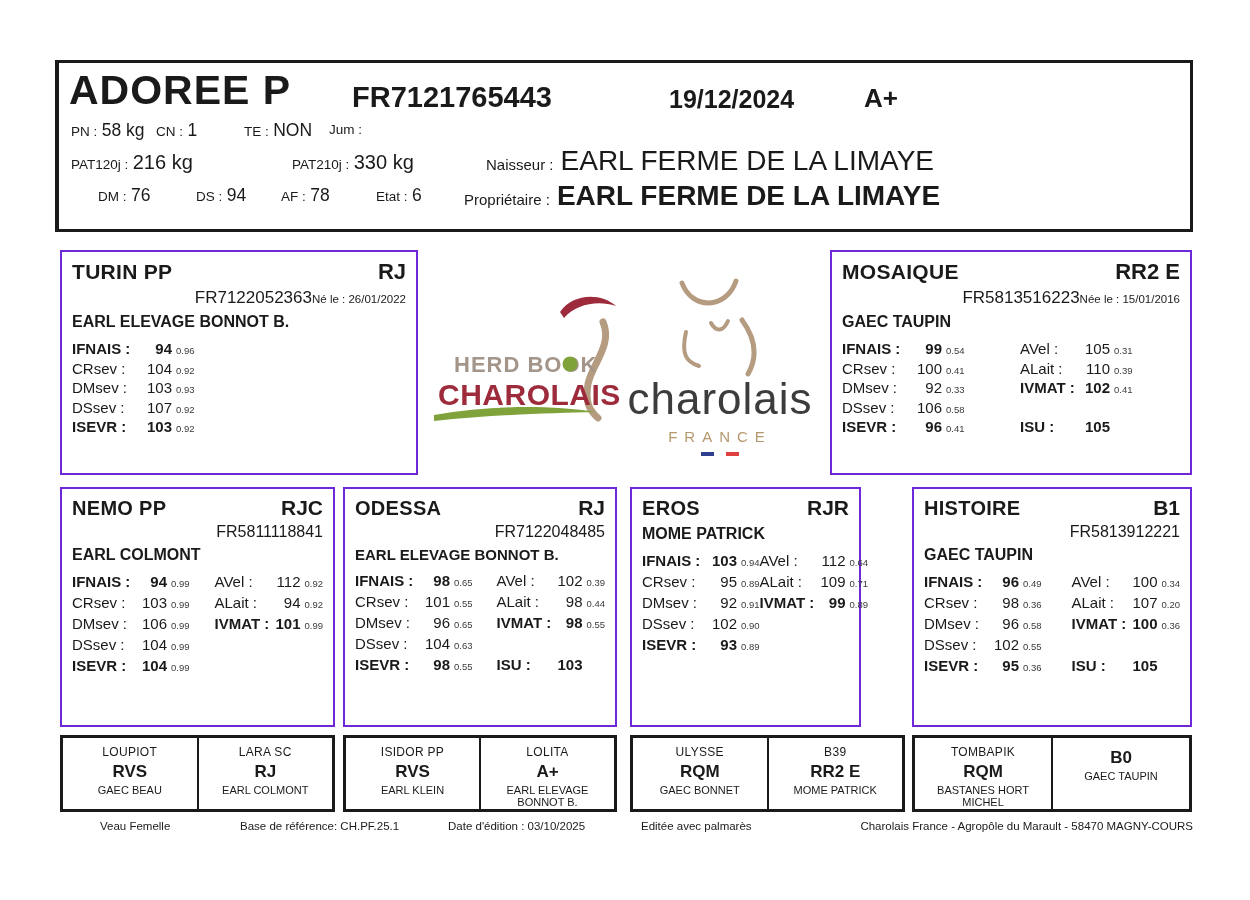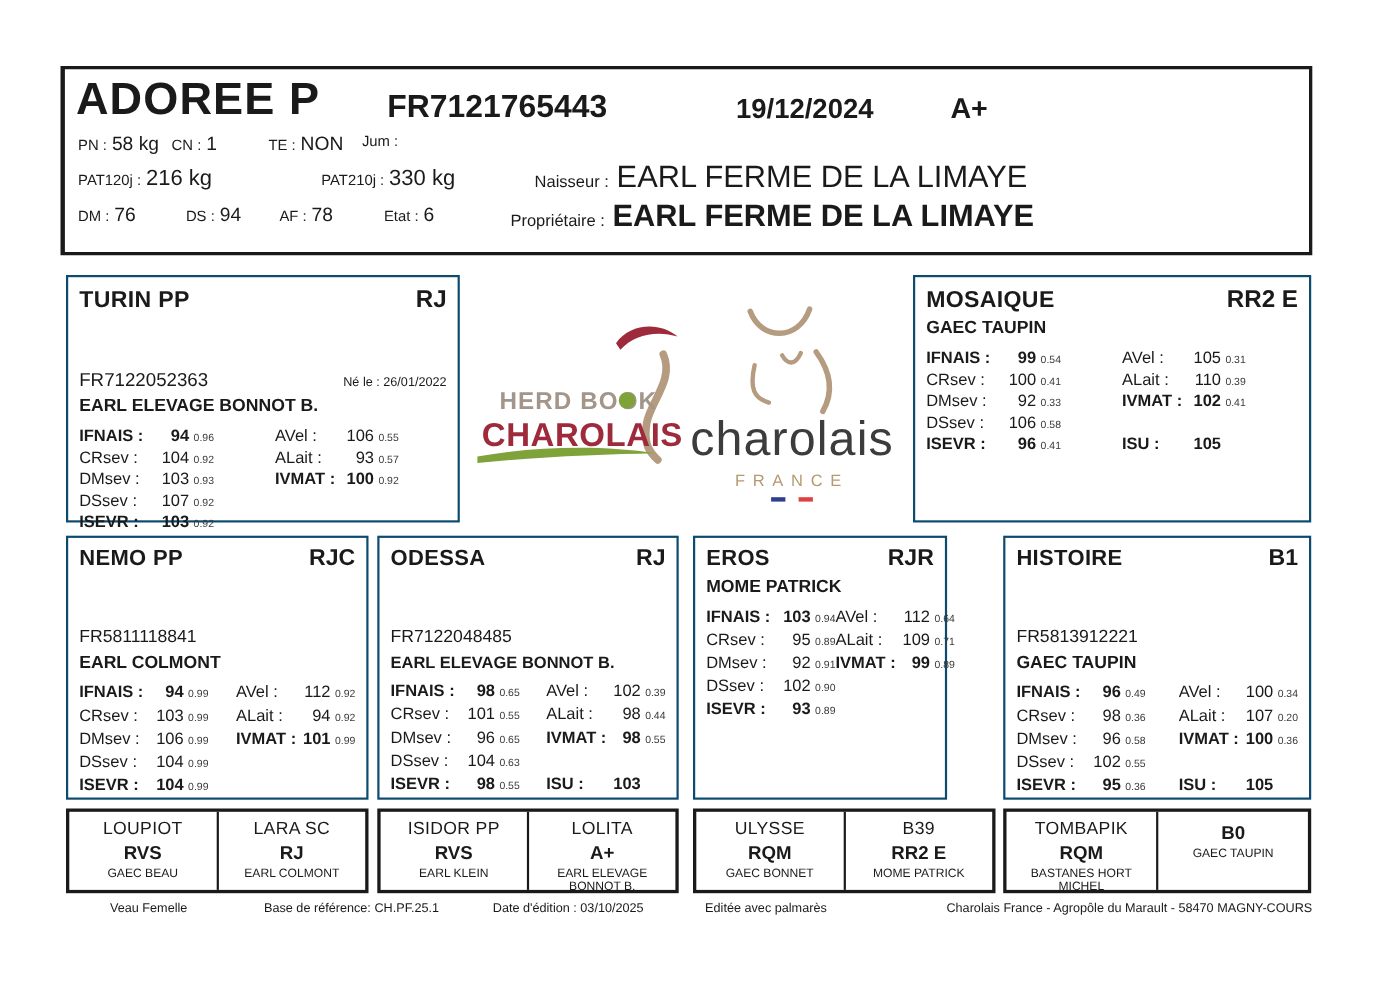--- a/index.html
+++ b/index.html
@@ -15,29 +15,29 @@
   .h-grade { left:805px; top:20px; font-size:26px; font-weight:bold; }
   .lab  { font-size:13.5px; }
   .val  { font-size:17.5px; }
   .lab2 { font-size:13.5px; }
   .val2 { font-size:20px; }
   .lab3 { font-size:15px; }
   .valbig  { font-size:28px; }
   .valbigb { font-size:28px; font-weight:bold; }
   .r2 { top:57px; }
   .r3 { top:88px; }
-  .r4 { top:122px; }
+  .r4 { top:122px;margin-left:27px; }
   .ownrow { display:flex; align-items:baseline; gap:7px; white-space:nowrap; }
 
   
-  .card { position:absolute; border:2px solid #0c4a6e; background:#fff; }
+  .card { position:absolute; border:2px solid #6d28d9; background:#fff; }
   .chead { display:flex; justify-content:space-between; align-items:baseline; padding:7px 10px 0 10px; }
   .cname { font-size:21px; font-weight:bold; letter-spacing:0.3px; white-space:nowrap; }
   .cqual { font-size:22px; font-weight:bold; white-space:nowrap; }
-  .cidrow { display:flex; justify-content:space-between; align-items:baseline; padding:3px 10px 0 10px;margin-top:48px; }
+  .cidrow { display:flex; justify-content:flex-end; align-items:baseline; padding:3px 10px 0 10px; }
   .cid   { font-size:17px; }
   .cborn { font-size:11.5px; }
   .cowner { font-size:16px; font-weight:bold; padding:5px 10px 0 10px; white-space:nowrap; }
   .stats { display:flex; padding:9px 10px 0 10px; }
   .scol1 { width:178px; }
   .scol2 { flex:1; }
   .srow { height:19.5px; font-size:15px; white-space:nowrap; }
   .sl { display:inline-block; width:64px; }
   .sv { display:inline-block; width:36px; text-align:right; }
   .si { font-size:9.5px; color:#3a3a3a; margin-left:4px; }
@@ -47,21 +47,21 @@
   .gp .scol1 { width:150px; }
   .gp .sl { width:62px; }
   .gp .sv { width:33px; }
   .gp .scol2 .sl { width:53px; }
   .gp .srow { height:21px; }
 
   
   .pair { position:absolute; top:735px; height:77px; border:3px solid #1a1a1a; display:flex; background:#fff; }
   .cell { flex:1; text-align:center; padding-top:7px; }
   .cell + .cell { border-left:2px solid #1a1a1a; }
-  .gname  { font-size:16px; letter-spacing:0.3px; }
+  .gname  { font-size:12px; letter-spacing:0.3px; }
   .gqual  { font-size:17px; font-weight:bold; margin-top:3px; }
   .gowner { font-size:11px; margin-top:3px; line-height:11.5px; padding:0 8px; }
 
   
   .foot { position:absolute; top:820px; font-size:11.5px; color:#1a1a1a; white-space:nowrap;margin-left:43px; }
 </style>
 </head>
 <body>
 
 <div id="headerbox" class="abs">
@@ -126,32 +126,31 @@
   </div>
   <div class="cowner">EARL ELEVAGE BONNOT B.</div>
   <div class="stats">
     <div class="scol1">
       <div class="srow emph"><span class="sl">IFNAIS :</span><span class="sv">94</span><span class="si">0.96</span></div>
       <div class="srow"><span class="sl">CRsev :</span><span class="sv">104</span><span class="si">0.92</span></div>
       <div class="srow"><span class="sl">DMsev :</span><span class="sv">103</span><span class="si">0.93</span></div>
       <div class="srow"><span class="sl">DSsev :</span><span class="sv">107</span><span class="si">0.92</span></div>
       <div class="srow emph"><span class="sl">ISEVR :</span><span class="sv">103</span><span class="si">0.92</span></div>
     </div>
-    <div class="scol2">
-      <div class="srow"><span class="sl">AVel :</span><span class="sv">106</span><span class="si">0.55</span></div>
-      <div class="srow"><span class="sl">ALait :</span><span class="sv">93</span><span class="si">0.57</span></div>
-      <div class="srow emph"><span class="sl">IVMAT :</span><span class="sv">100</span><span class="si">0.92</span></div>
-    </div>
   </div>
 </div>
 
 <div class="card" style="left:830px; top:250px; width:362px; height:225px">
   <div class="chead">
     <span class="cname">MOSAIQUE</span>
     <span class="cqual">RR2 E</span>
+  </div>
+  <div class="cidrow">
+    <span class="cid">FR5813516223</span>
+    <span class="cborn">Née le : 15/01/2016</span>
   </div>
   <div class="cowner">GAEC TAUPIN</div>
   <div class="stats">
     <div class="scol1">
       <div class="srow emph"><span class="sl">IFNAIS :</span><span class="sv">99</span><span class="si">0.54</span></div>
       <div class="srow"><span class="sl">CRsev :</span><span class="sv">100</span><span class="si">0.41</span></div>
       <div class="srow"><span class="sl">DMsev :</span><span class="sv">92</span><span class="si">0.33</span></div>
       <div class="srow"><span class="sl">DSsev :</span><span class="sv">106</span><span class="si">0.58</span></div>
       <div class="srow emph"><span class="sl">ISEVR :</span><span class="sv">96</span><span class="si">0.41</span></div>
     </div>

